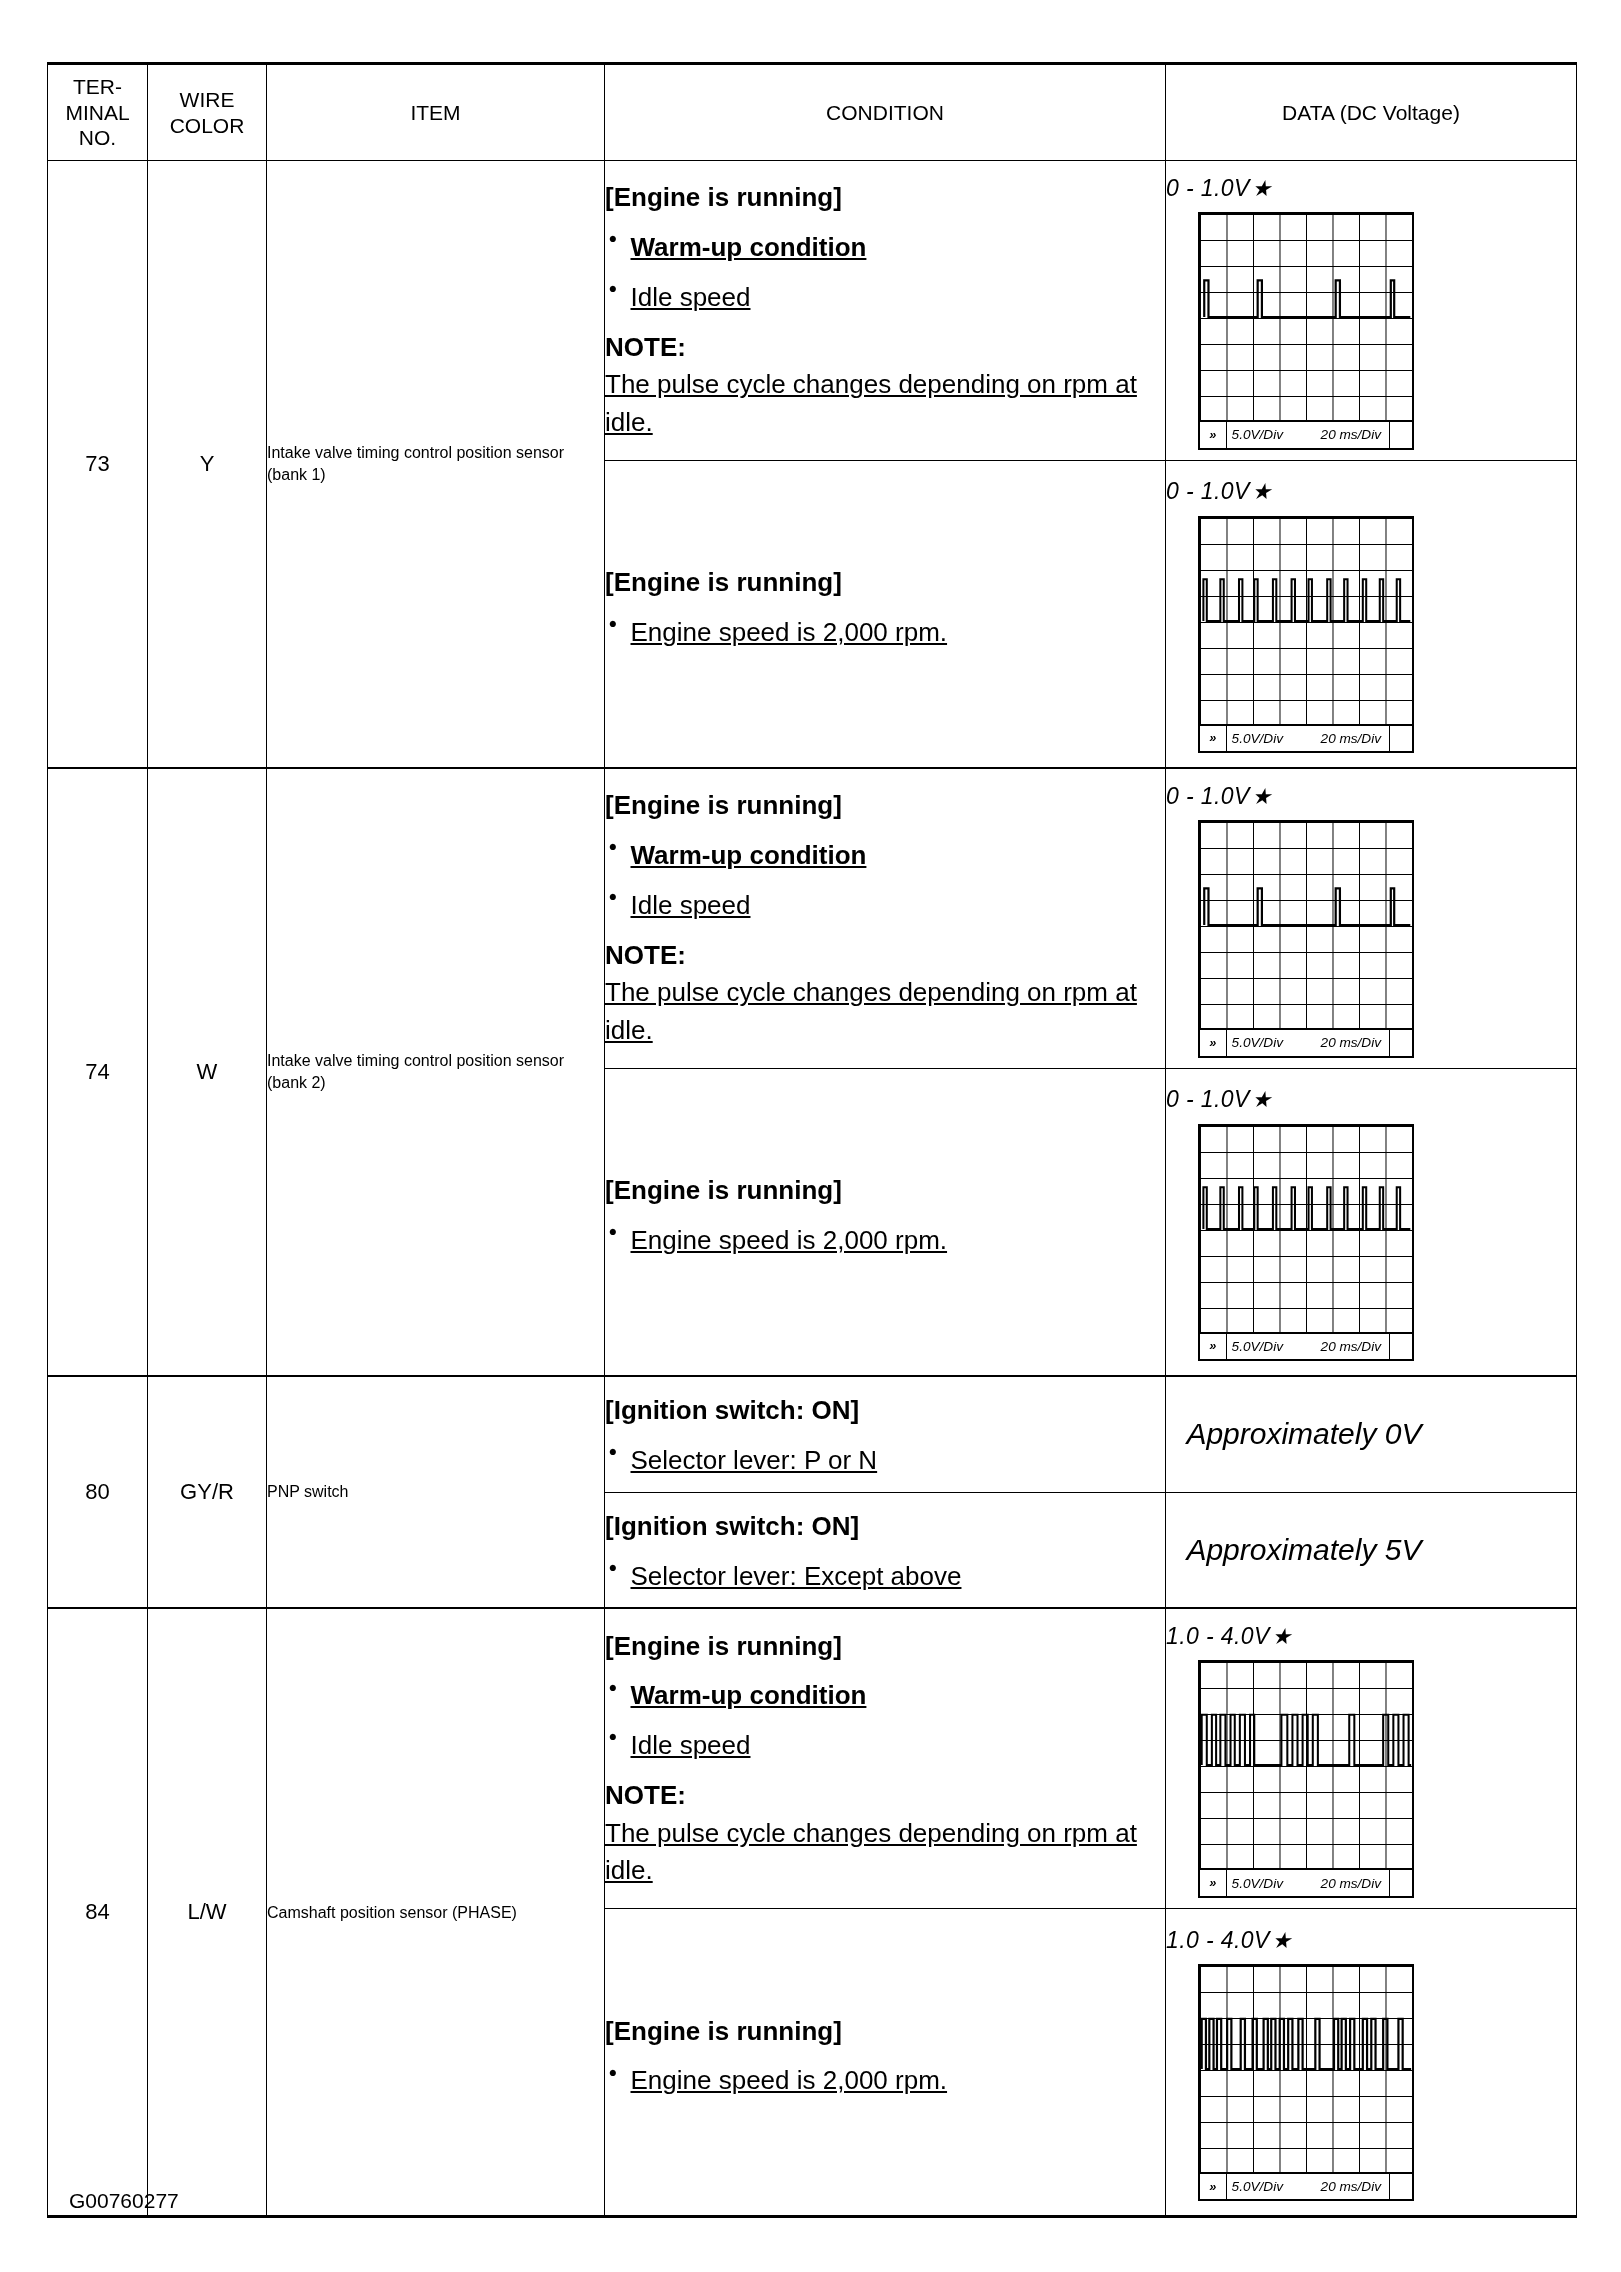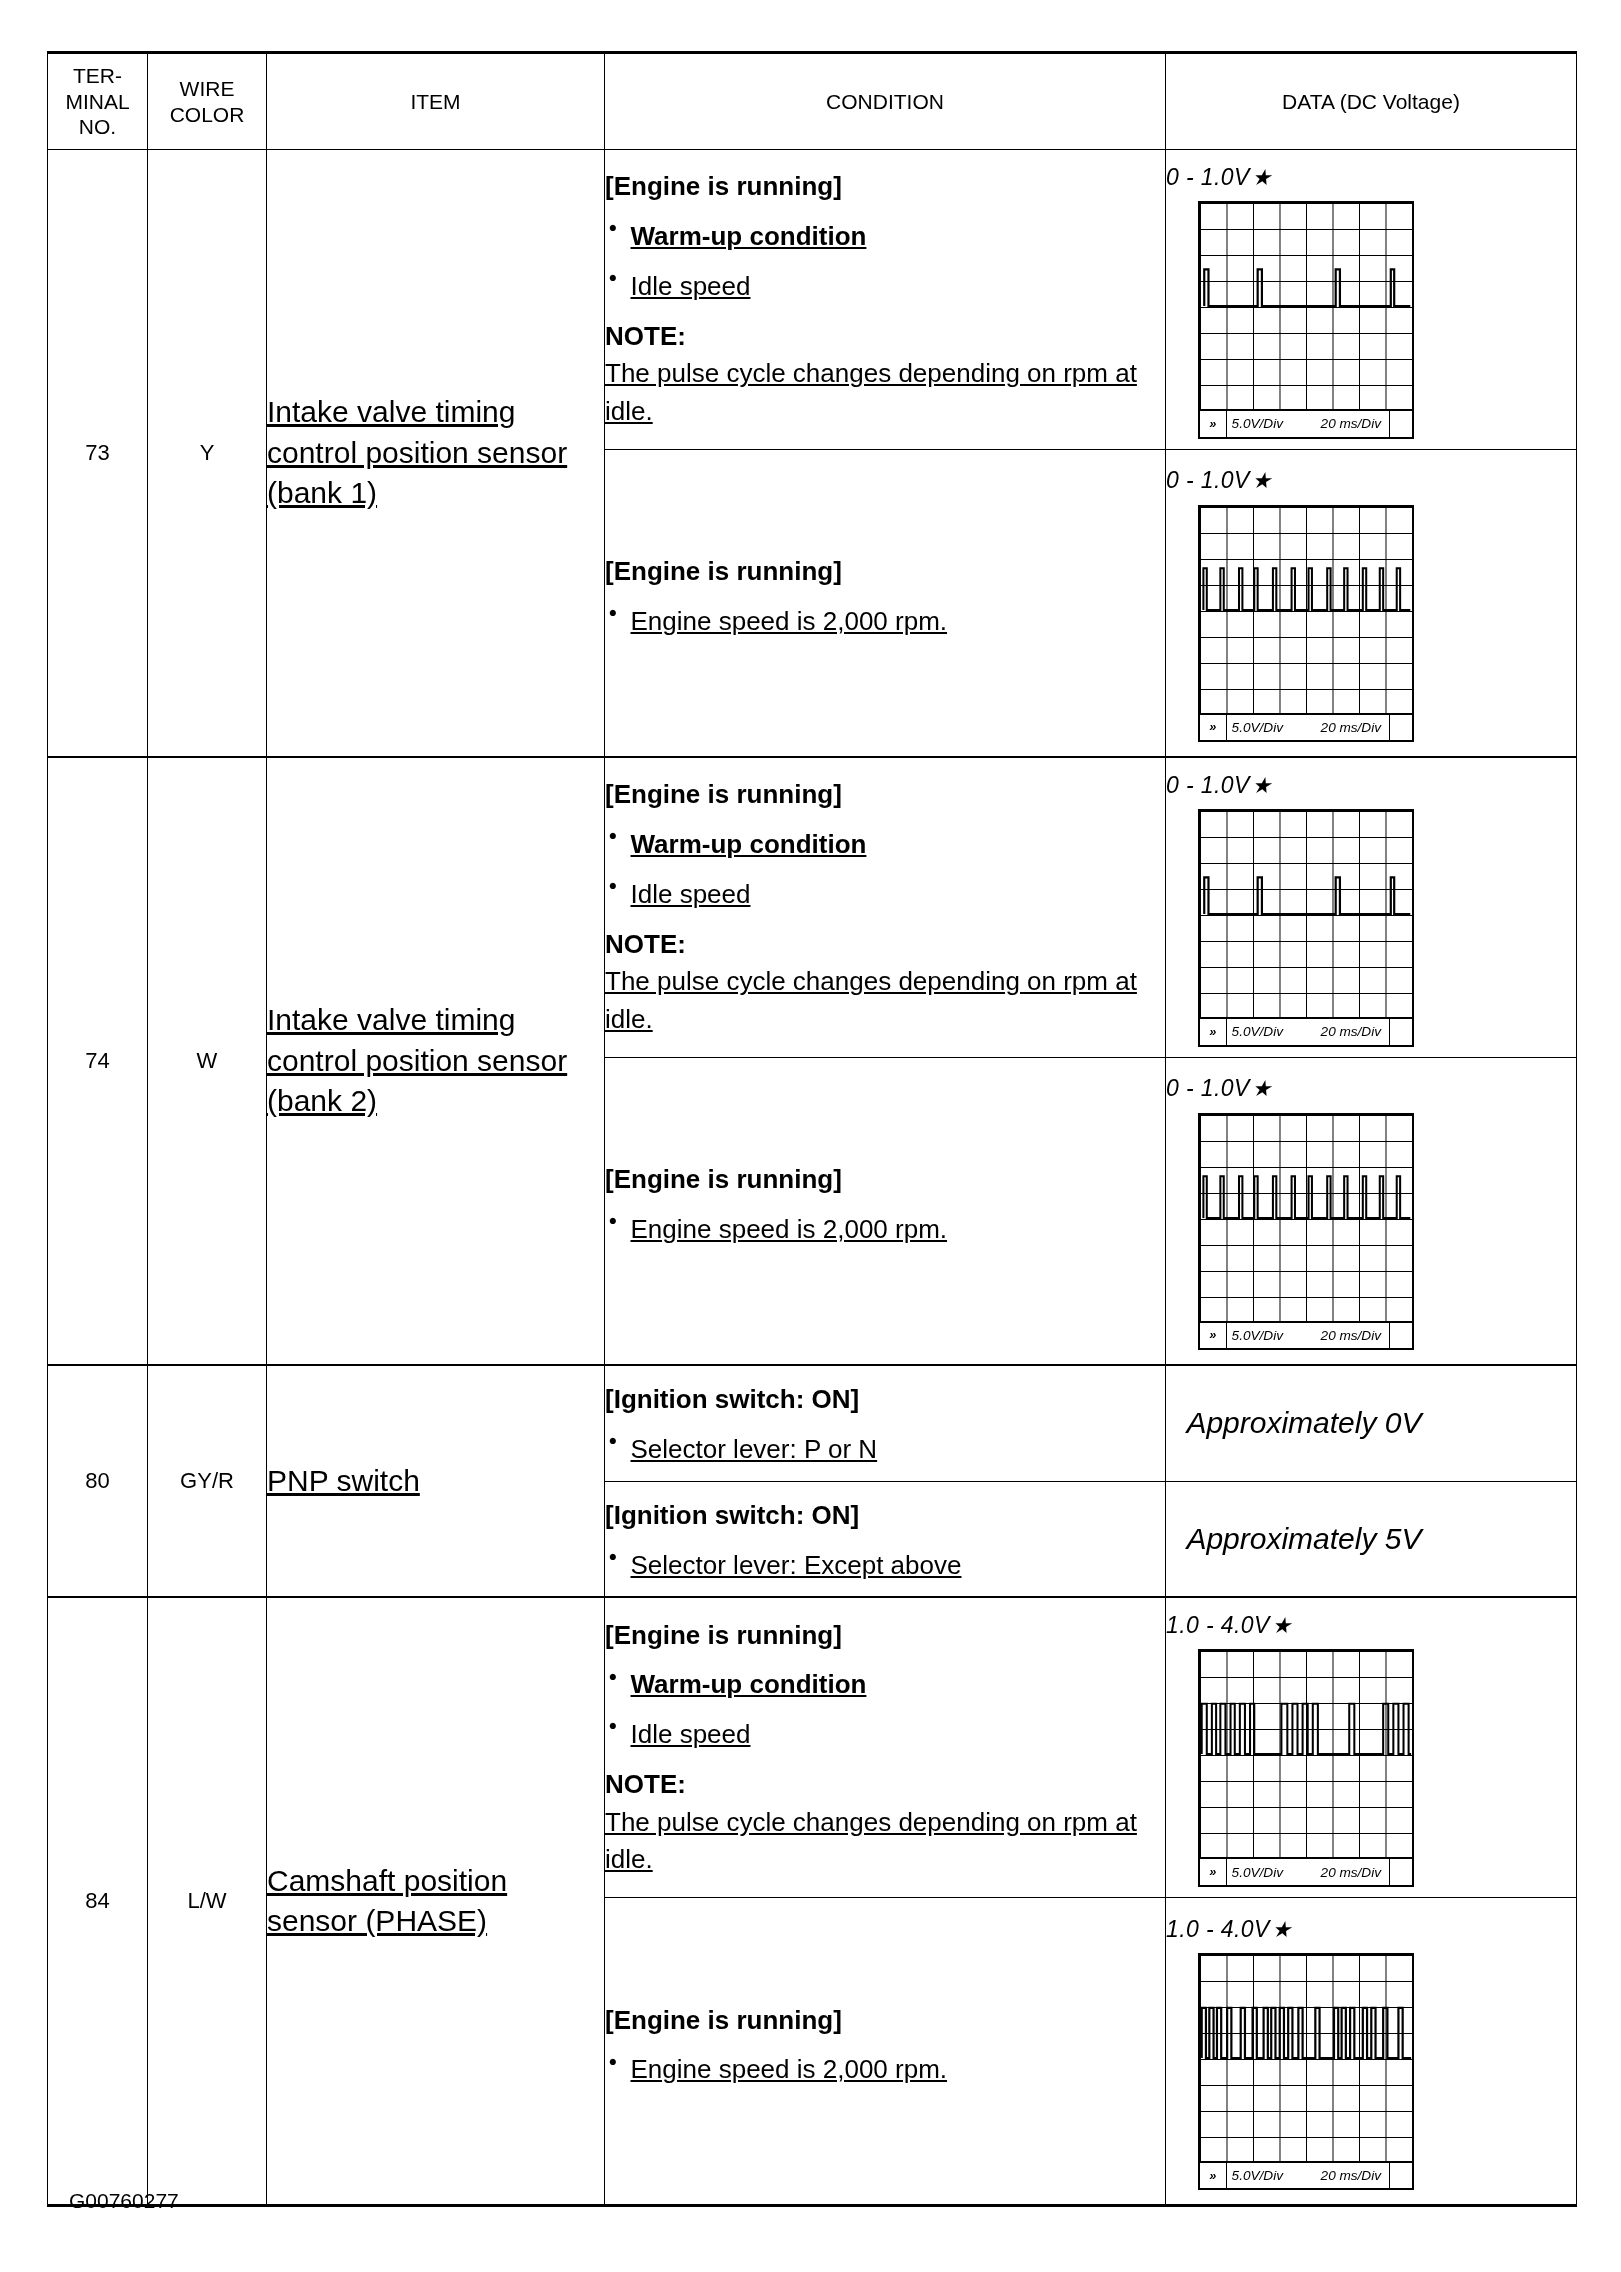--- a/index.html
+++ b/index.html
@@ -20,20 +20,21 @@
     position: absolute;
     left: 47px;
     top: 51px;
     width: 1529px;
   }
 
   table.spec {
     border-collapse: collapse;
     width: 1529px;
     table-layout: fixed;
+    margin-top: 11px;
   }
 
   table.spec td, table.spec th {
     border: 0.8px solid #000000;
     vertical-align: middle;
     padding: 0;
     font-weight: normal;
   }
 
   
@@ -56,23 +57,22 @@
     border-bottom: 2.5px solid #000;
   }
   thead td.hdr-small { font-size: 21px; }
 
   td.c-term, td.c-wire {
     text-align: center;
     font-size: 22px;
   }
   td.c-item {
     padding: 0 12px 0 17px;
-    font-size: 30px;
+    font-size: 16px;
     line-height: 1.35;
-    text-decoration: underline;
   }
 
   td.c-cond {
     padding: 18.7px 15.3px 18.7px 22px;
     font-size: 26px;
     line-height: 1.45;
     vertical-align: top;
   }
   td.c-cond.mid { vertical-align: middle; }
 

